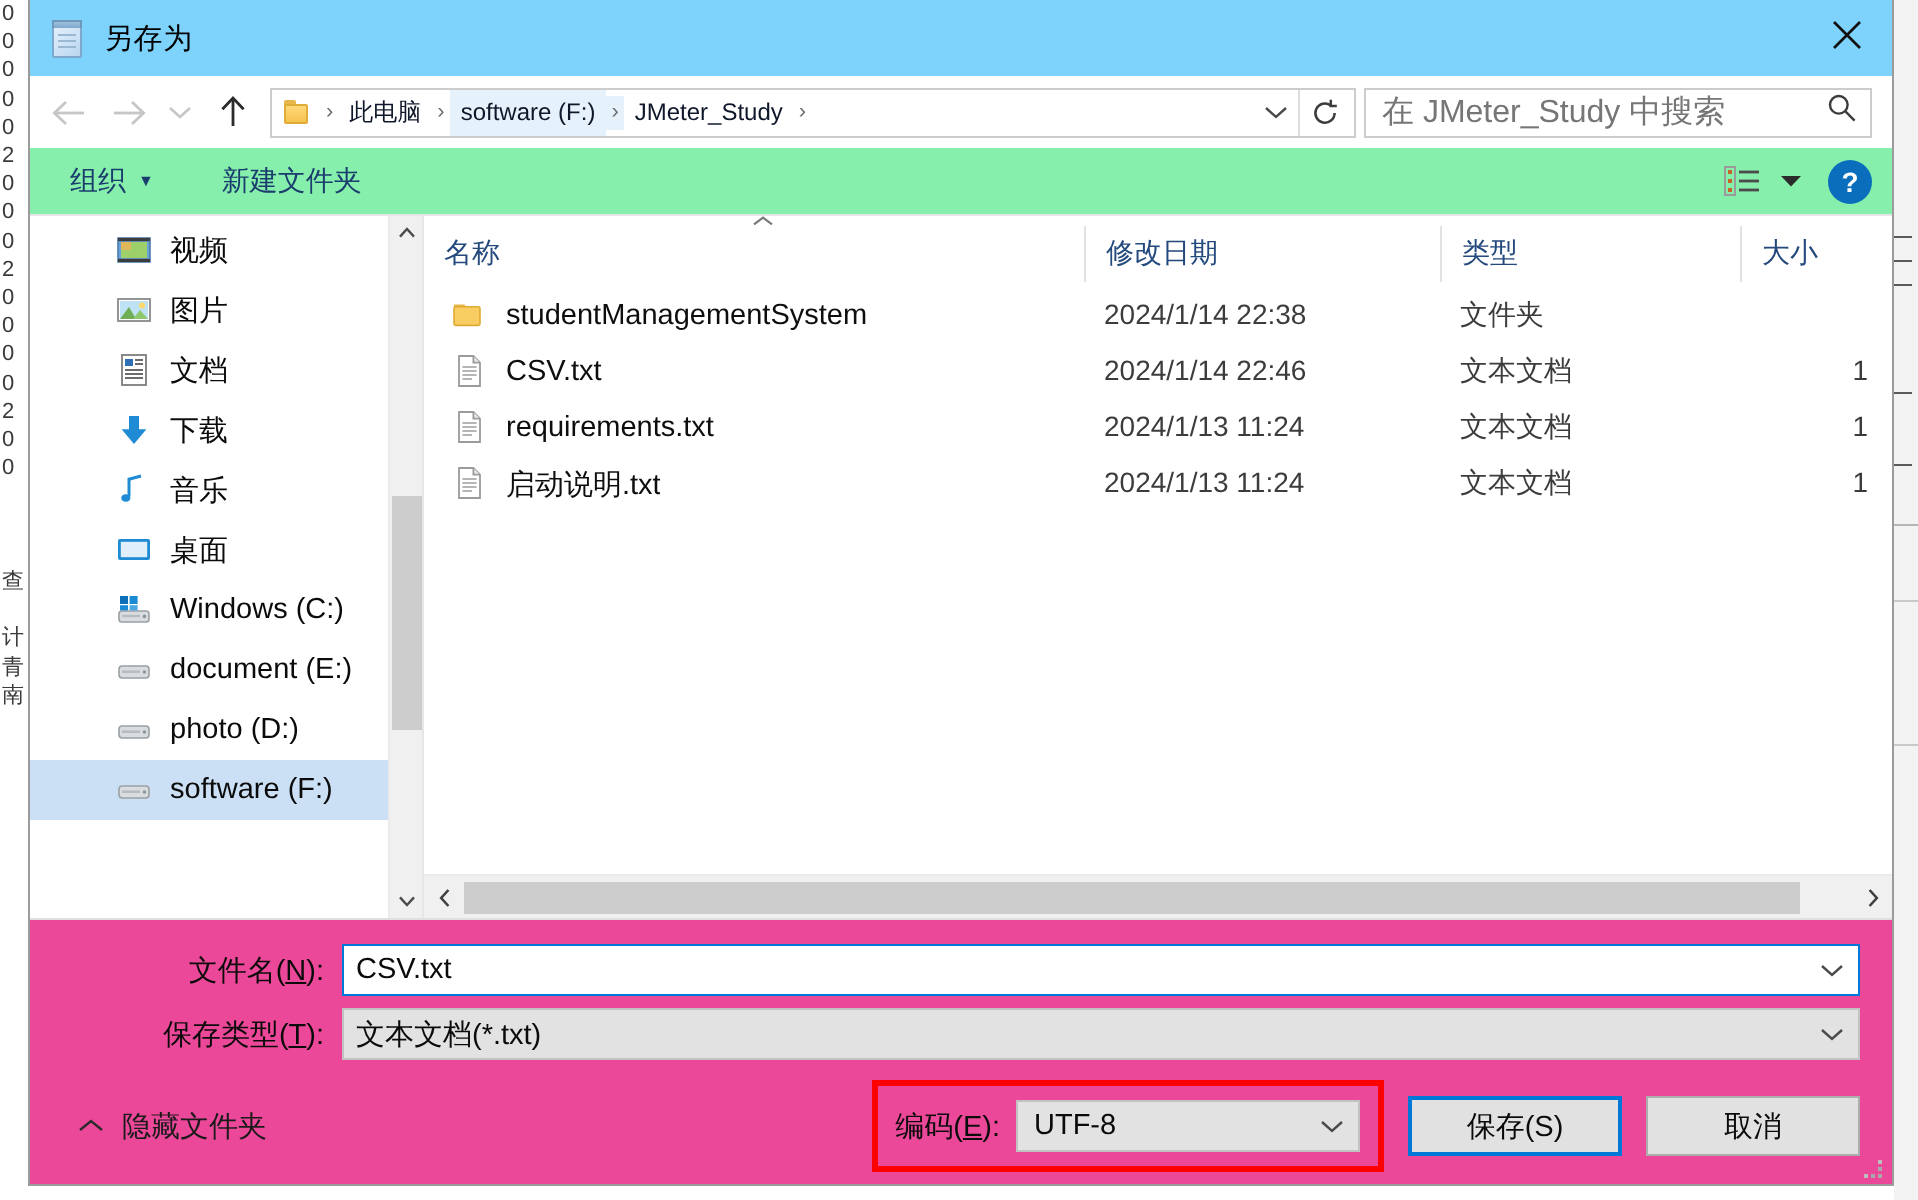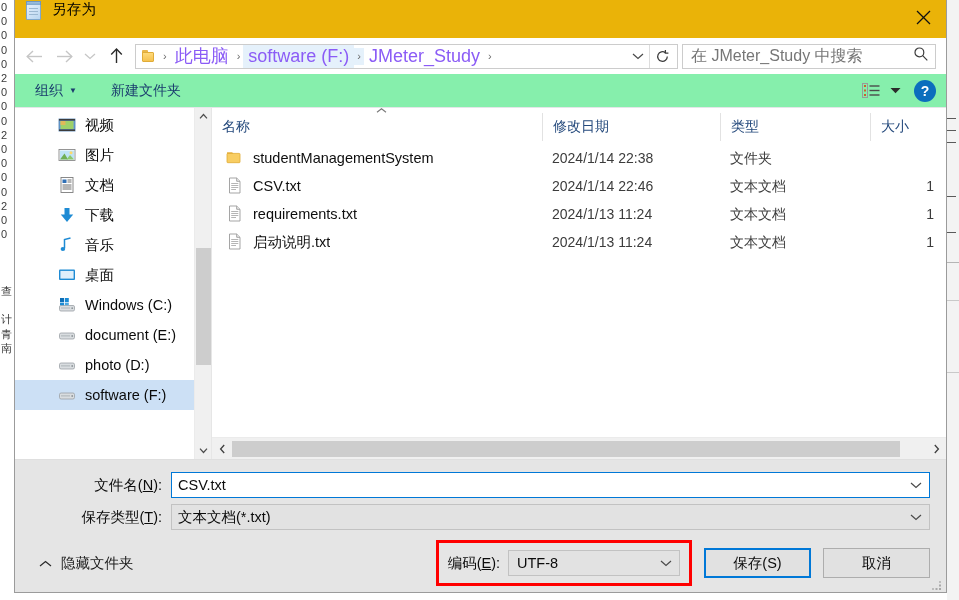--- a/index.html
+++ b/index.html
@@ -35,22 +35,22 @@
     width: 933px; height: 593px;
     background: #ffffff;
     border: 1px solid #9b9b9b;
     border-top: none;
     display: flex; flex-direction: column;
   }
 
   
   .titlebar {
     height: 38px; flex: 0 0 38px;
-    display: flex; 
-    background: #eab308;
+    display: flex; align-items: center;
+    background: #7dd3fc;
     position: relative;
   }
   .title-icon {
     margin-left: 9px; width: 20px; height: 21px; position: relative;
   }
   .np-body {
     position: absolute; left: 2px; top: 1px; width: 15px; height: 19px;
     background: linear-gradient(140deg,#e8f1fb 0%, #cfe3f6 55%, #b9d6f0 100%);
     border: 1px solid #7fa8cd; border-radius: 1px;
   }
@@ -91,21 +91,21 @@
   .crumb-folder .tab {
     position: absolute; left: 0; top: 1px; width: 6px; height: 3px;
     background: #e9b64b; border-radius: 1px 1px 0 0;
   }
   .crumb-folder .bodyf {
     position: absolute; left: 0; top: 3px; width: 12px; height: 10px;
     background: linear-gradient(180deg,#ffd979,#f5c24f);
     border: 1px solid #e0ac38; border-radius: 0 1px 1px 1px;
   }
   .crumb {
-    font-size: 18px; color: #8b5cf6; padding: 3px 5px; white-space: nowrap;
+    font-size: 12px; color: #0f172a; padding: 3px 5px; white-space: nowrap;
     line-height: 17px;
   }
   .crumb.hl { background: #e5f1fb; }
   .crumb-sep {
     font-size: 11px; color: #6a6a6a; padding: 0 3px; user-select: none;
     line-height: 17px;
   }
   .crumb-sep.hl { background: #e5f1fb; }
   .addr-spacer { flex: 1 1 auto; min-width: 4px; }
   .addr-chev { width: 22px; display: flex; align-items: center; justify-content: center; }
@@ -196,21 +196,21 @@
     position: absolute; left: 0; right: 0; bottom: 0; height: 22px;
     background: #f0f0f0; border-top: 1px solid #ebebeb;
     display: flex; align-items: center;
   }
   .hs-arrow { width: 20px; height: 22px; display: flex; align-items: center; justify-content: center; }
   .hs-track { flex: 1 1 auto; height: 22px; position: relative; }
   .hs-thumb { position: absolute; left: 0; top: 3px; height: 16px; background: #cdcdcd; }
 
   
   .bottom {
-    flex: 0 0 auto; background: #e5e5e5; border-top: 1px solid #dfdfdf;
+    flex: 0 0 auto; background: #ec4899; border-top: 1px solid #dfdfdf;
     padding: 12px 16px 0 16px; position: relative;
   }
   .formrow { display: flex; align-items: center; height: 26px; margin-bottom: 6px; }
   .formlabel {
     width: 140px; flex: 0 0 140px; text-align: right; padding-right: 9px;
     font-size: 14.5px; color: #0b0b0b;
   }
   .formlabel u { text-decoration: underline; }
   .inputbox {
     flex: 1 1 auto; height: 26px; background: #ffffff; border: 1px solid #0078d7;

